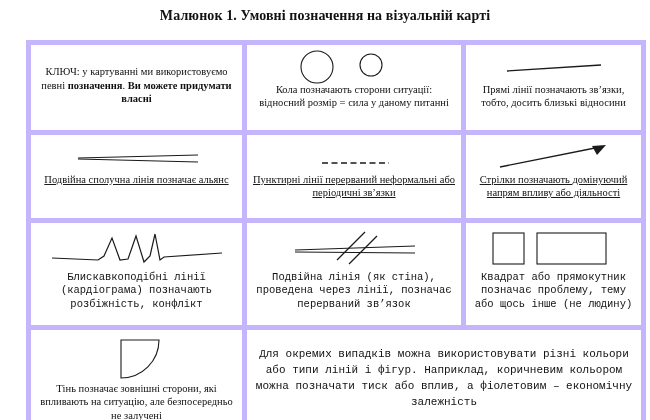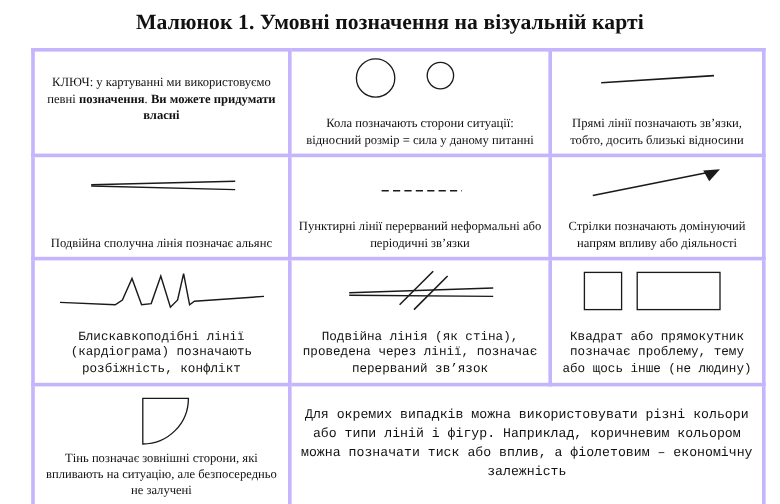--- a/index.html
+++ b/index.html
@@ -18,45 +18,45 @@
     position: relative;
     width: 650px;
     height: 420px;
   }
   .figure-title {
     position: absolute;
     top: 8px;
     left: 0;
     width: 650px;
     text-align: center;
-    font-size: 18px;
+    font-size: 14px;
     font-weight: bold;
     letter-spacing: 0.1px;
     color: #111;
   }
   .legend-table {
     position: absolute;
     left: 26px;
     top: 40px;
     width: 600px;
     height: 368px;
     border-collapse: collapse;
     table-layout: fixed;
   }
   .legend-table td {
-    border: 3px solid #c4b5fd;
+    border: 5px solid #c4b5fd;
     vertical-align: top;
     padding: 0;
     position: relative;
     margin-left: 30px;
   }
   .cell-inner {
     display: flex;
     flex-direction: column;
-    justify-content: space-between;
+    justify-content: flex-start;
     align-items: center;
     height: 100%;
     box-sizing: border-box;
     padding: 4px 6px 4px 6px;
   }
   .glyph {
     flex: 0 0 auto;
     display: flex;
     align-items: center;
     justify-content: center;
@@ -74,21 +74,21 @@
     justify-content: center;
   }
   .r1 .glyph { height: 34px; }
   .r2 .glyph { height: 34px; }
   .r3 .glyph { height: 44px; }
   .r4 .glyph { height: 48px; }
   .col1 { width: 211px; }
   .col2 { width: 214px; }
   .col3 { width: 175px; }
   .row1 { height: 85px; }
-  .row2 { height: 83px; }
+  .row2 { height: 83px; text-decoration: underline; }
   .row3 { height: 102px; font-family: Liberation Mono, monospace; }
   .row4 { height: 98px; }
   .key-cell .cell-inner { justify-content: center; padding-top: 0; }
   .key-cell .caption { font-size: 10.5px; }
   .merged .cell-inner { justify-content: center; font-family: Liberation Mono, monospace; }
   .merged .caption { font-size: 11px; line-height: 1.45; padding: 0 14px; }
   svg { display: block; overflow: visible; }
 </style>
 </head>
 <body>

